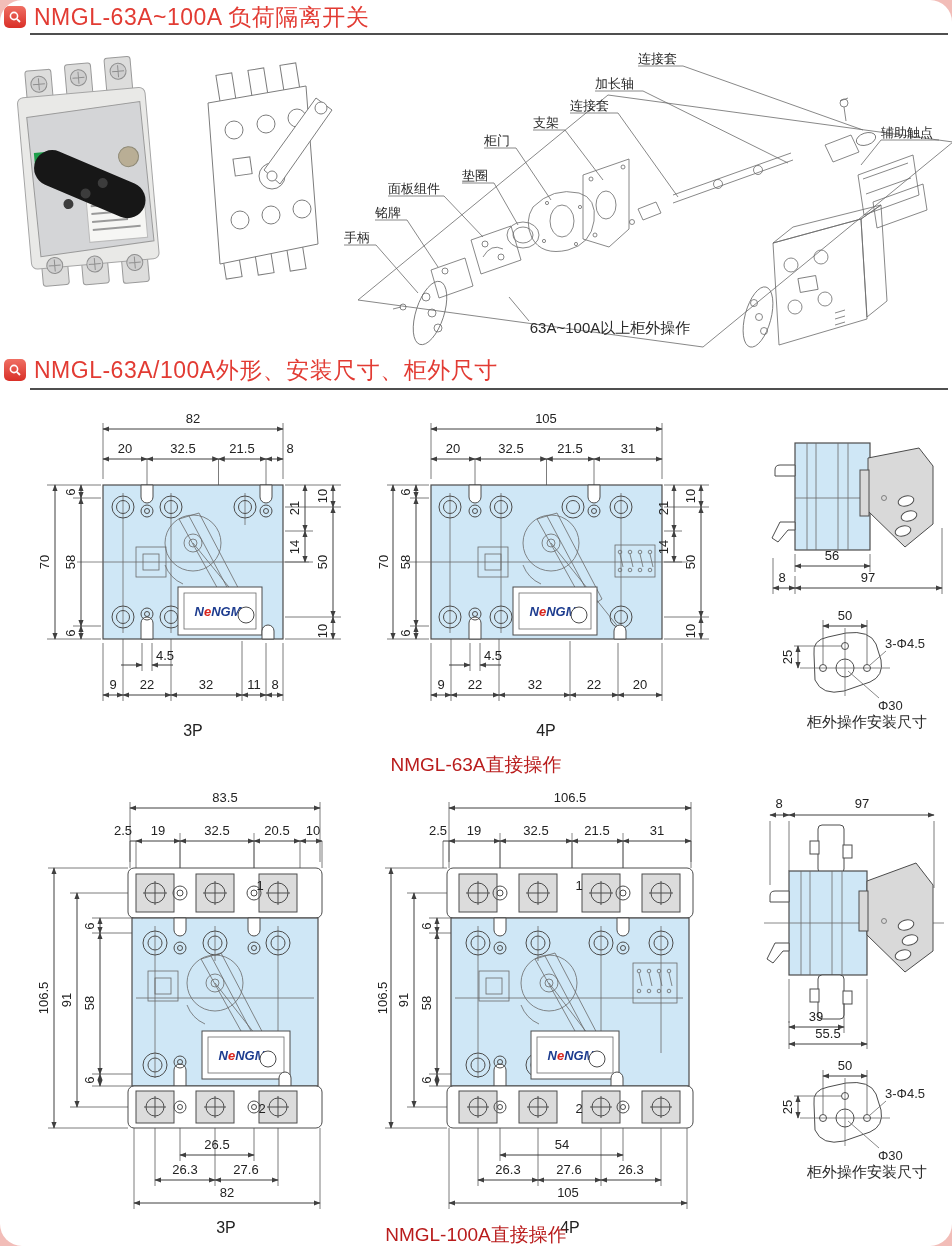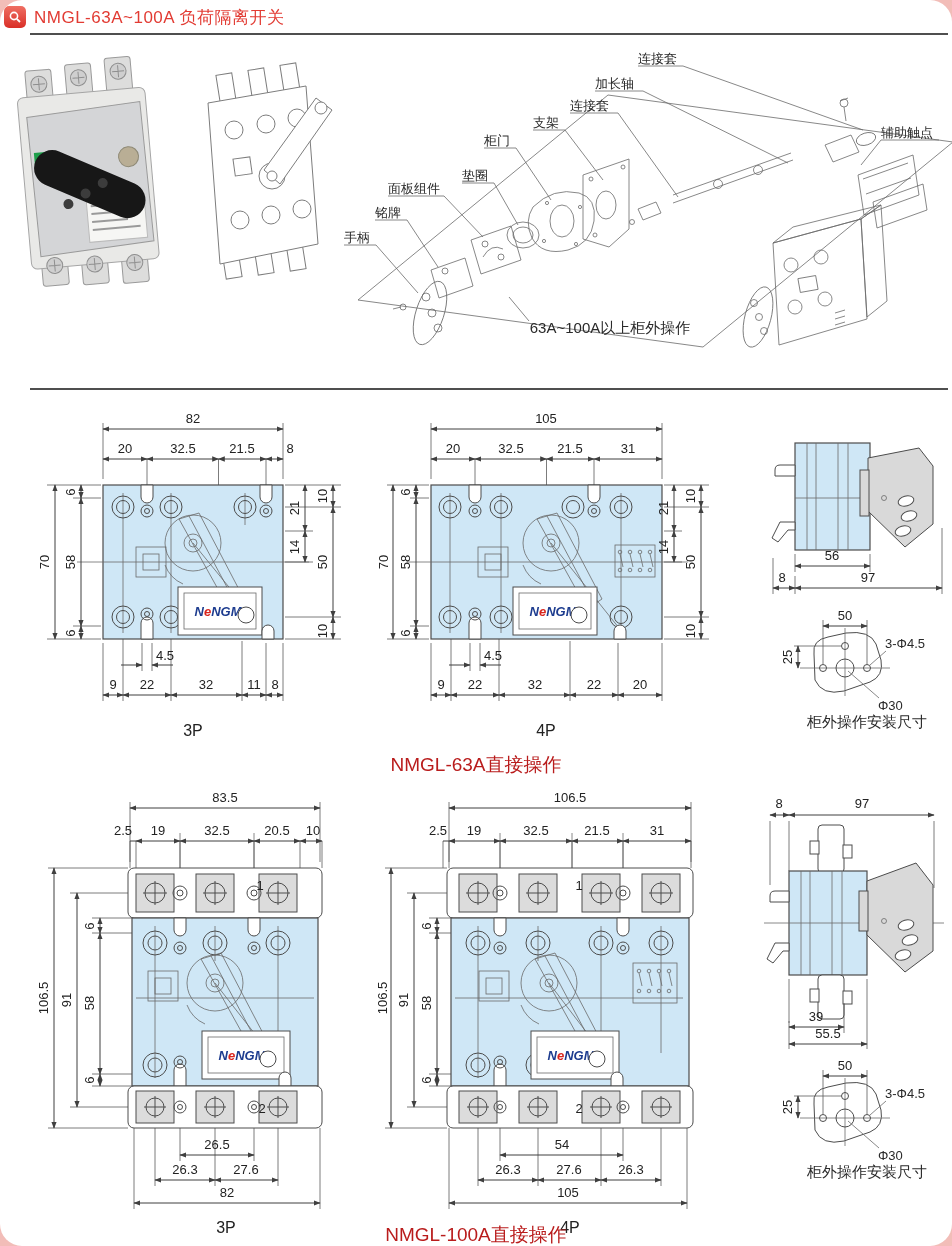--- a/index.html
+++ b/index.html
@@ -1,18 +1,18 @@
 <!DOCTYPE html>
 <html><head>
 <meta charset="utf-8">
 <style>
   html,body{margin:0;padding:0;background:#f2bdb8;font-family:"Liberation Sans",sans-serif;}
   .frame{position:relative;width:952px;height:1246px;background:#fff;border-radius:22px;overflow:hidden;margin:0 auto;}
   .hdr{position:absolute;left:4px;display:flex;align-items:center;gap:8px;height:28px;}
-  .hdr .ttl{color:#e23b33;font-size:17px;letter-spacing:.5px;white-space:nowrap;}
+  .hdr .ttl{color:#e23b33;font-size:23px;letter-spacing:.5px;white-space:nowrap;}
   .icon-badge{width:22px;height:22px;border-radius:5px;background:linear-gradient(#ef6f63,#d92f27);display:flex;align-items:center;justify-content:center;flex:0 0 auto;}
   .rule{position:absolute;left:30px;right:4px;border-top:2px solid #4f4f4f;height:0;}
   svg.draw{position:absolute;overflow:visible;}
   .caption-row{position:absolute;left:0;width:100%;text-align:center;color:#b91c1c;font-size:19px;}
   
   .ext{stroke:#5a5a5a;stroke-width:.8;fill:none;}
   .dim{stroke:#3f3f3f;stroke-width:1;fill:none;}
   .thin{stroke:#6a6a6a;stroke-width:.8;fill:none;}
   .ln{stroke:#4c4c4c;stroke-width:1;fill:none;}
   .blue{fill:#cfe7f6;stroke:#4c4c4c;stroke-width:1.2;}
@@ -190,20 +190,29 @@
       <path class="thin" d="M42,175 H74 L105,222"></path>
       <text class="lbl" x="11" y="197">手柄</text>
       <path class="thin" d="M11,200 H43 L85,248"></path>
       <text class="lbl" x="548" y="92">辅助触点</text>
       <path class="thin" d="M548,95 H606 M548,95 L528,120"></path>
       <path class="thin" d="M196,276 L176,252"></path>
       <text class="capx" x="277" y="288">63A~100A以上柜外操作</text>
     </g>
   </svg>
 
+  <div class="hdr" style="top:356px">
+    <span class="icon-badge">
+      <svg width="14" height="14" viewBox="0 0 14 14">
+          <circle cx="6" cy="6" r="3.6" fill="none" stroke="#fff" stroke-width="1.6"></circle>
+          <line x1="8.8" y1="8.8" x2="12" y2="12" stroke="#fff" stroke-width="1.8"></line>
+        </svg>
+    </span>
+    <span class="ttl">NMGL-63A/100A外形、安装尺寸、柜外尺寸</span>
+  </div>
   <div class="rule" style="top:388px"></div>
 
   <svg class="draw" style="left:33px;top:403px" width="332" height="345" viewBox="0 0 332 345">
     <path class="ext" d="M70,76 V20 M250,76 V20 M114,56 V99 M185.5,56 V158 M233,56 V99 M68,82 H14 M68,95 H40 M68,223 H40 M68,236 H14 M252,82 H308 M252,104 H308 M252,128 H280 M252,159 H280 M252,214 H308 M252,236 H308 M109,240 V268 M119,240 V268 M70,240 V298 M90,232 V298 M138,232 V298 M209,238 V298 M233,240 V298 M250,240 V298"></path>
     <rect class="blue" x="70" y="82" width="180" height="154"></rect>
     <path class="wht" d="M108,82 v12 a6,6 0 0 0 12,0 v-12 z M227,82 v12 a6,6 0 0 0 12,0 v-12 z M108,236 v-16 a6,6 0 0 1 12,0 v16 z"></path>
     <path class="thin" d="M90,90 V230 M138,90 V230 M212,90 V122 M44,159 H276"></path>
     <g class="ln" fill="none">
       <circle cx="90" cy="104" r="11"></circle>
         <circle cx="90" cy="104" r="6.5"></circle>

